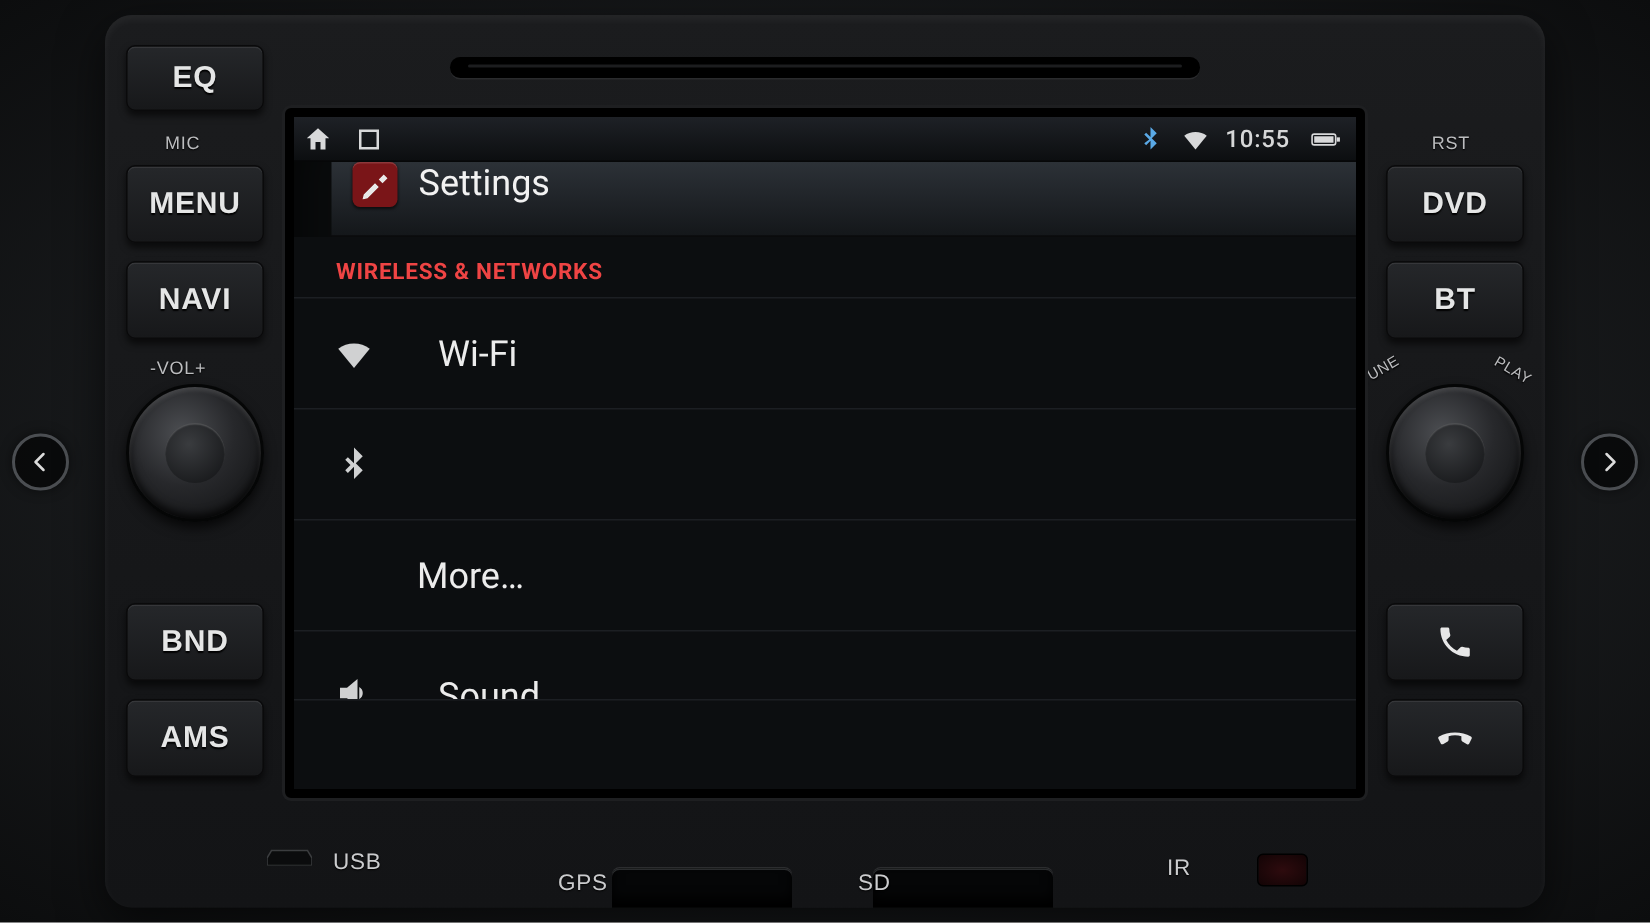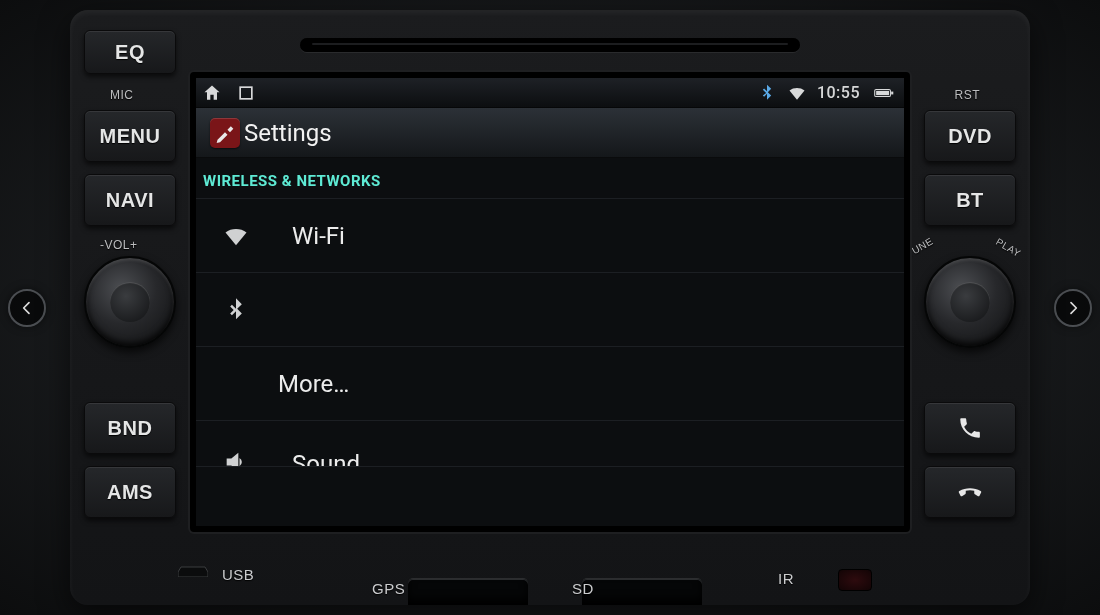--- a/index.html
+++ b/index.html
@@ -80,37 +80,38 @@
   }
   .sb-left { display:flex; align-items:center; gap:14px; }
   .sb-right { margin-left:auto; display:flex; align-items:center; gap:10px; }
   .sb-glyph { display:flex; align-items:center; justify-content:center; width:20px; height:20px; }
   .sb-glyph svg { width:20px; height:20px; }
   .clock { font-size:16px; font-weight:500; letter-spacing:.5px; }
   
   .app-title {
     height: 50px;
     background: linear-gradient(#2c3137, #14171a);
-    display:flex; align-items:center;
+    display:flex; align-items:flex-start;
     padding: 0 14px;
-    gap: 4px;
+    gap: 14px;
     border-bottom:1px solid #0a0b0c;
+    margin-left:25px;
   }
   .app-title .icon {
     width:30px; height:30px; background:#7a1518; border-radius:5px;
     display:flex; align-items:center; justify-content:center;
     box-shadow: inset 0 1px 0 rgba(255,255,255,.15), 0 1px 2px rgba(0,0,0,.6);
   }
   .app-title .icon svg{ width:20px; height:20px; }
   .app-title .title-text { font-size:24px; font-weight:400; color:#f2f2f2; }
   
   .list { height: calc(100% - 80px); overflow:hidden; background:#0c0e10; }
   .section-header {
-    color:#5eead4; font-size:15px; letter-spacing:.5px; font-weight:700;
-    padding: 14px 7px 8px;
+    color:#ef4444; font-size:15px; letter-spacing:.5px; font-weight:700;
+    padding: 14px 28px 8px;
     border-bottom:1px solid #1c1f23;
   }
   .row {
     display:flex; align-items:center; gap:40px;
     padding: 0 24px;
     height: 74px;
     color:#ececec; font-size:24px;
     border-bottom:1px solid #1c1f23;
   }
   .row .ricon { width:32px; height:32px; display:flex; align-items:center; justify-content:center; }

